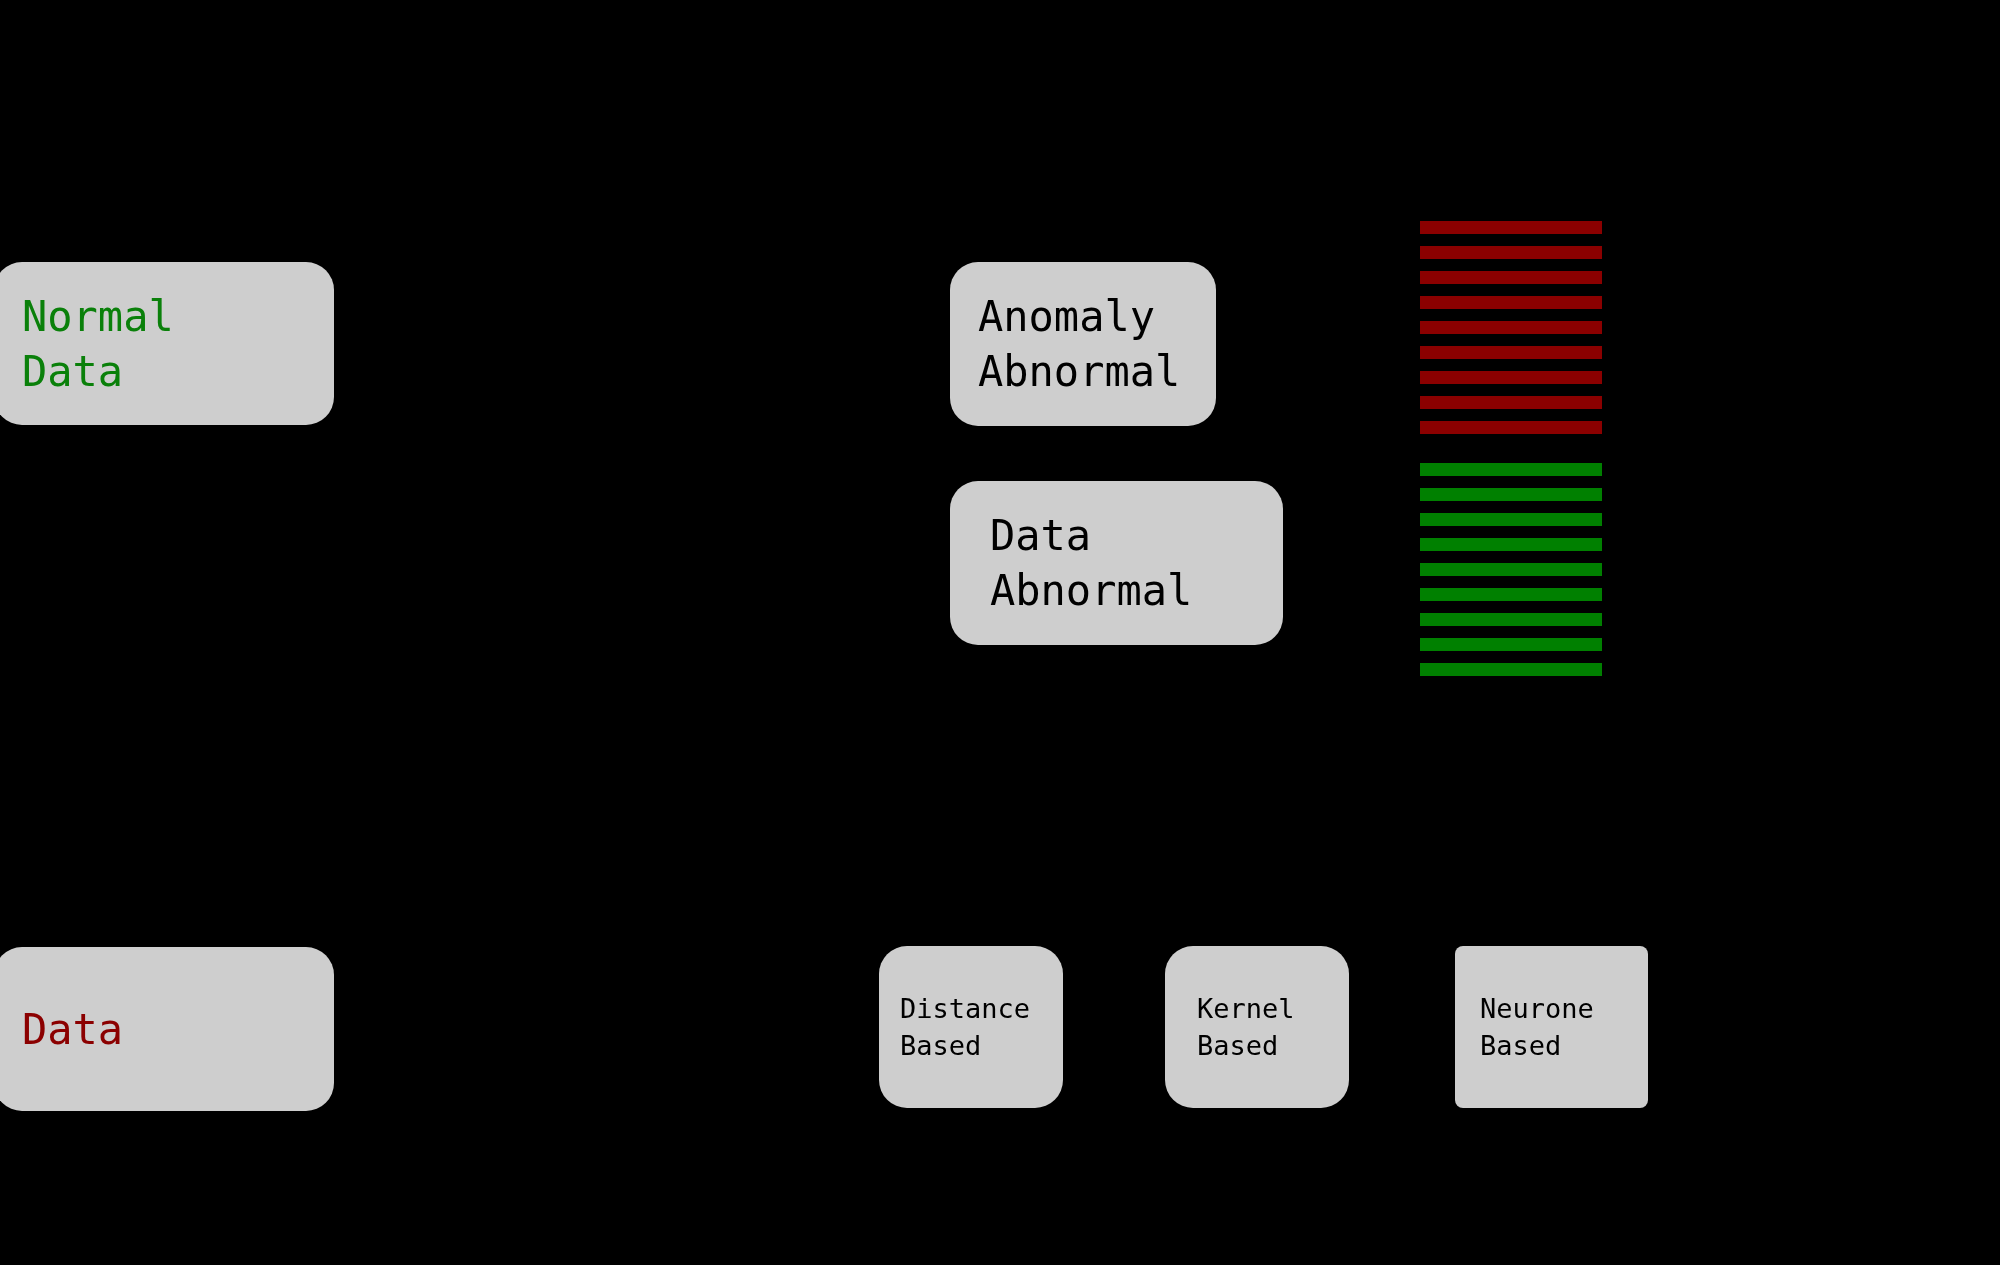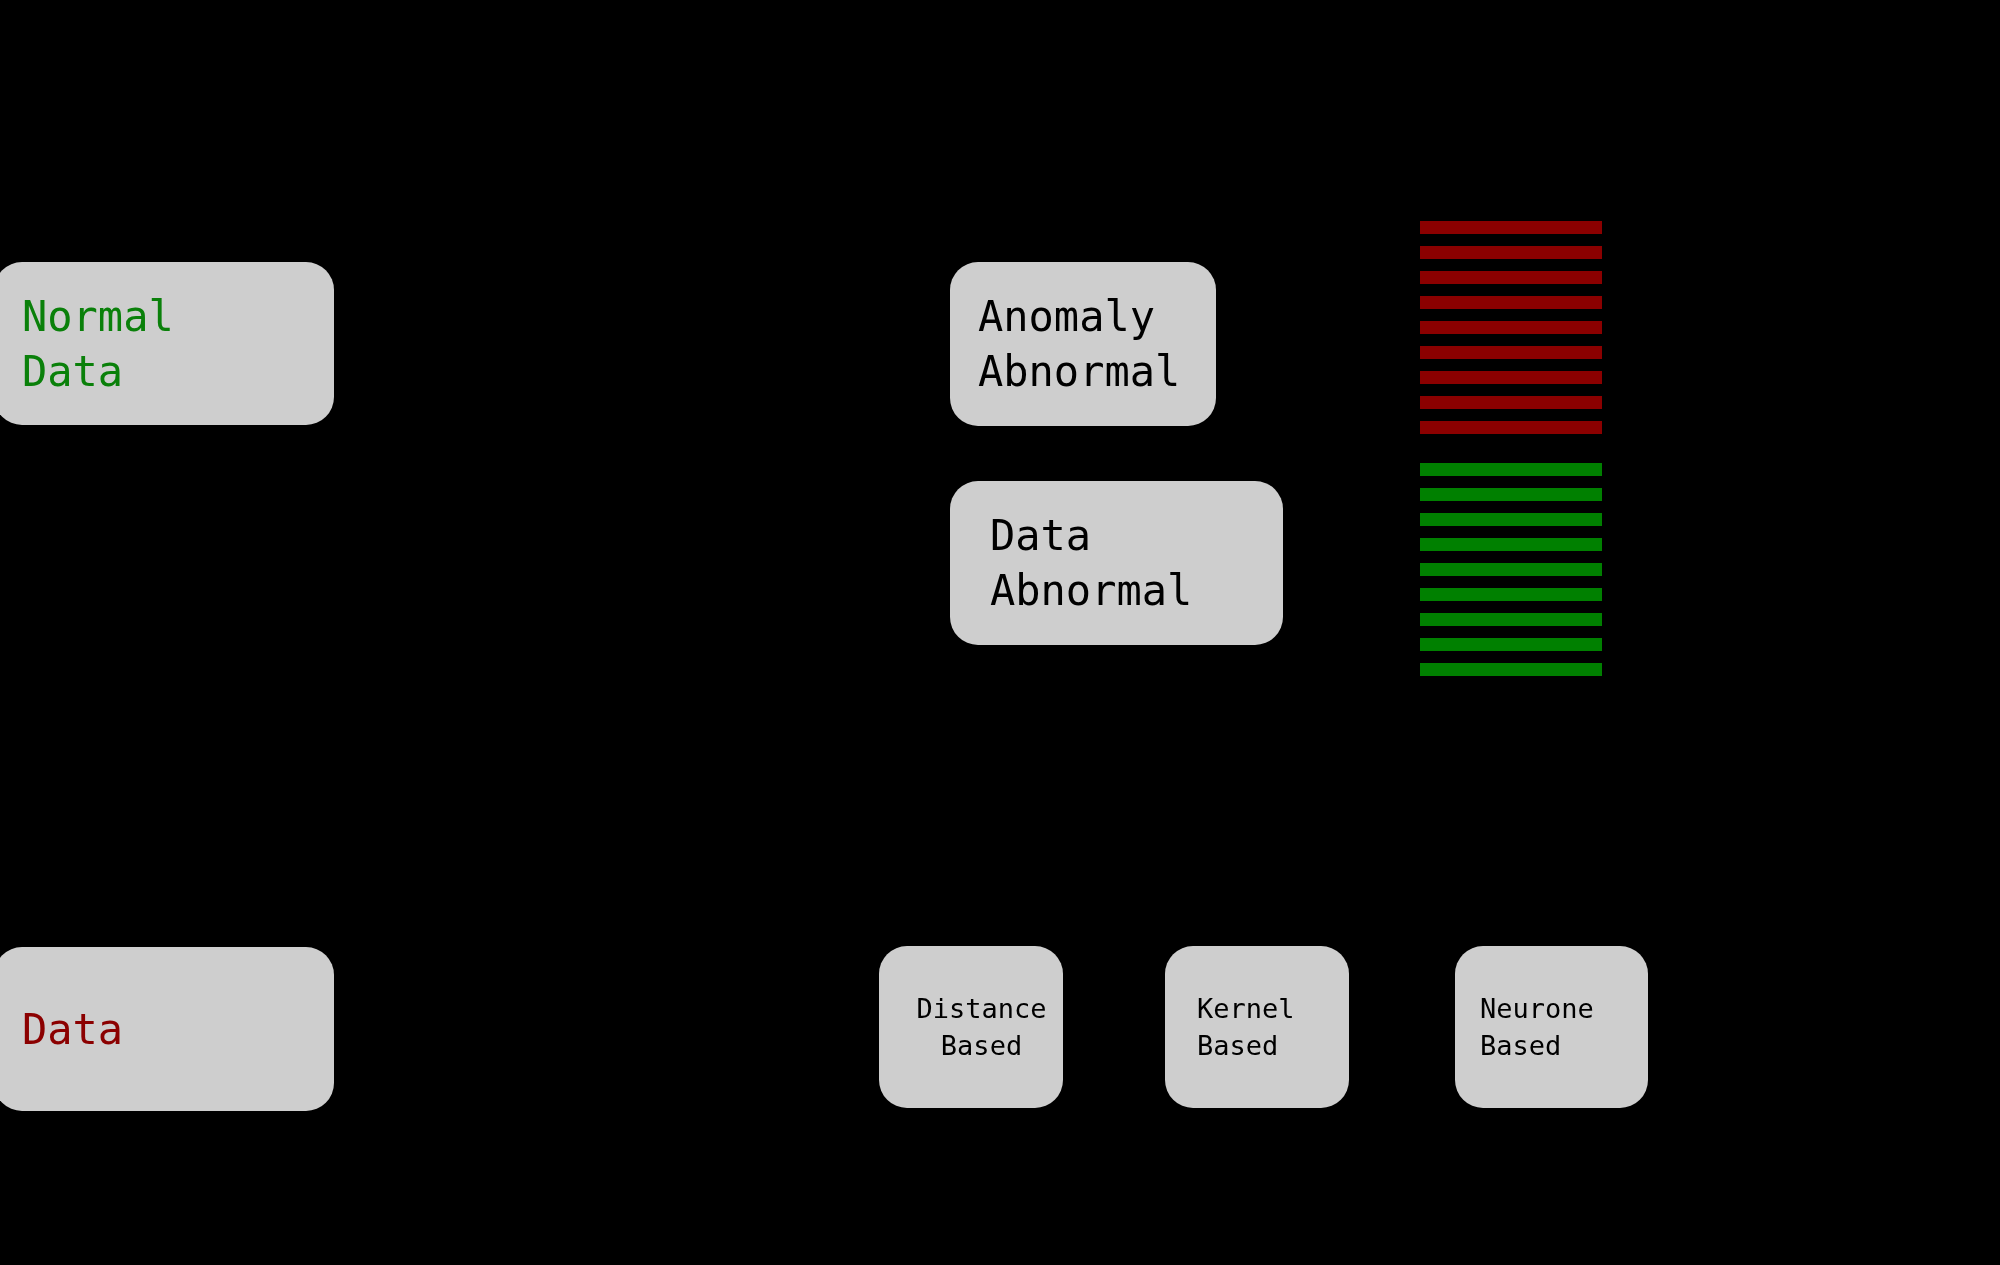--- a/index.html
+++ b/index.html
@@ -33,21 +33,21 @@
   }
   .small .line {
     font-size: 27px;
     line-height: 37px;
   }
   
   .n-normal    { left: -6px;   top: 262px; width: 340px; height: 163px; padding-left: 28px; }
   .n-abnormal  { left: -6px;   top: 947px; width: 340px; height: 164px; padding-left: 28px; }
   .n-anomaly   { left: 950px;  top: 262px; width: 266px; height: 164px; padding-left: 28px; }
   .n-augmenter { left: 950px;  top: 481px; width: 333px; height: 164px; padding-left: 40px; }
-  .n-distance  { left: 879px;  top: 946px; width: 184px; height: 162px; padding-left: 21px; align-items: center; }
+  .n-distance  { left: 879px;  top: 946px; width: 184px; height: 162px; padding-left: 21px; }
   .n-kernel    { left: 1165px; top: 946px; width: 184px; height: 162px; padding-left: 32px; }
   .n-neurone   { left: 1455px; top: 946px; width: 193px; height: 162px; padding-left: 25px; }
   
   .stack {
     position: absolute;
     left: 1420px;
     width: 182px;
   }
   .stack-red   { top: 221px; }
   .stack-green { top: 463px; }
@@ -84,21 +84,21 @@
   <div class="node small n-distance" style="background: rgb(206, 206, 206); color: rgb(0, 0, 0);">
     <span class="line">Distance</span>
     <span class="line">Based</span>
   </div>
 
   <div class="node small n-kernel" style="background: rgb(206, 206, 206); color: rgb(0, 0, 0);">
     <span class="line">Kernel</span>
     <span class="line">Based</span>
   </div>
 
-  <div class="node small n-neurone" style="background: rgb(206, 206, 206); color: rgb(0, 0, 0);">
+  <div class="node small n-neurone" style="background: rgb(206, 206, 206); color: rgb(0, 0, 0); border-radius: 8px;">
     <span class="line">Neurone</span>
     <span class="line">Based</span>
   </div>
 
   <div class="stack stack-red">
       <div class="stripe" style="background: rgb(139, 0, 0);"></div>
       <div class="stripe" style="background: rgb(139, 0, 0);"></div>
       <div class="stripe" style="background: rgb(139, 0, 0);"></div>
       <div class="stripe" style="background: rgb(139, 0, 0);"></div>
       <div class="stripe" style="background: rgb(139, 0, 0);"></div>

